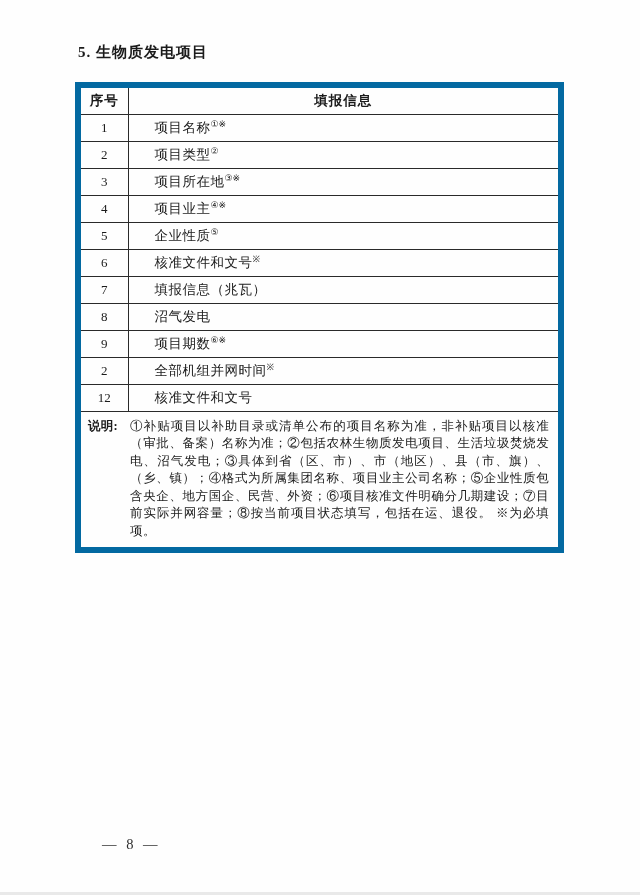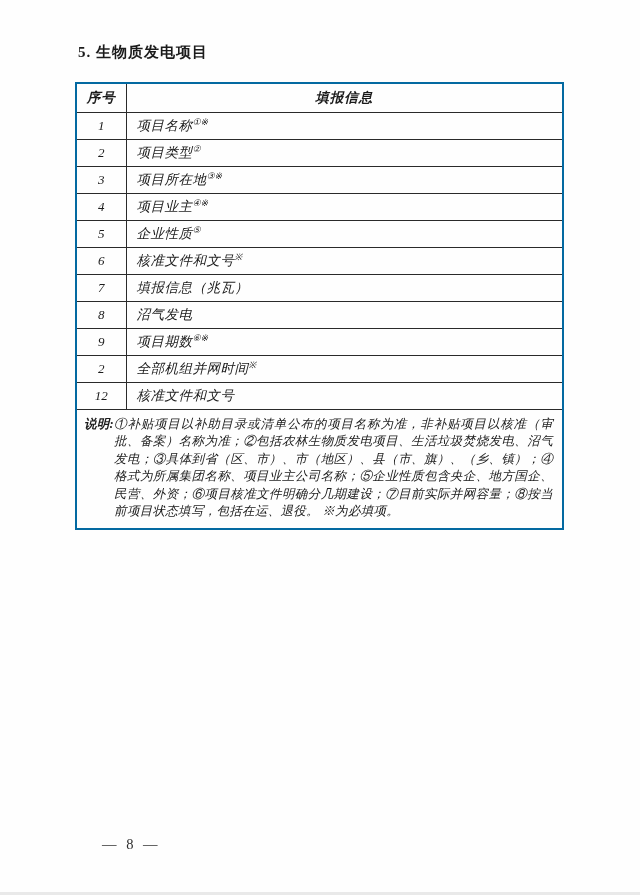--- a/index.html
+++ b/index.html
@@ -28,38 +28,38 @@
     left: 75px;
     top: 82px;
     width: 489px;
     border-collapse: collapse;
     table-layout: fixed;
   }
   table.form-table th,
   table.form-table td {
     border: 1.5px solid #2a2a2a;
   }
-  table.form-table { border: 2px solid #0369a1; font-style: italic; }
+  table.form-table { border: 6px solid #0369a1; }
   .col-num-w { width: 50px; }
   th {
     height: 29px;
     font-size: 13.5px;
     font-weight: bold;
     letter-spacing: 1px;
     text-align: center;
     vertical-align: middle;
   }
   td.col-num {
     height: 27px;
     text-align: center;
     vertical-align: middle;
     font-size: 13px;
   }
   td.col-info {
-    padding: 0 8px 0 10px;
+    padding: 0 8px 0 26px;
     vertical-align: middle;
     font-size: 13.5px;
     letter-spacing: 0.5px;
   }
   td.col-info sup {
     font-size: 9px;
     line-height: 0;
     letter-spacing: 0;
     vertical-align: super;
   }
@@ -69,21 +69,21 @@
   }
   .note-wrap {
     display: flex;
     font-size: 12.5px;
     line-height: 17.5px;
     letter-spacing: 0.3px;
   }
   .note-label {
     flex: 0 0 auto;
     font-weight: bold;
-    margin-right: 0;
+    margin-right: 12px;
     white-space: nowrap;
   }
   .note-text {
     flex: 1 1 auto;
     text-align: justify;
   }
   .page-number {
     position: absolute;
     left: 102px;
     top: 836px;

